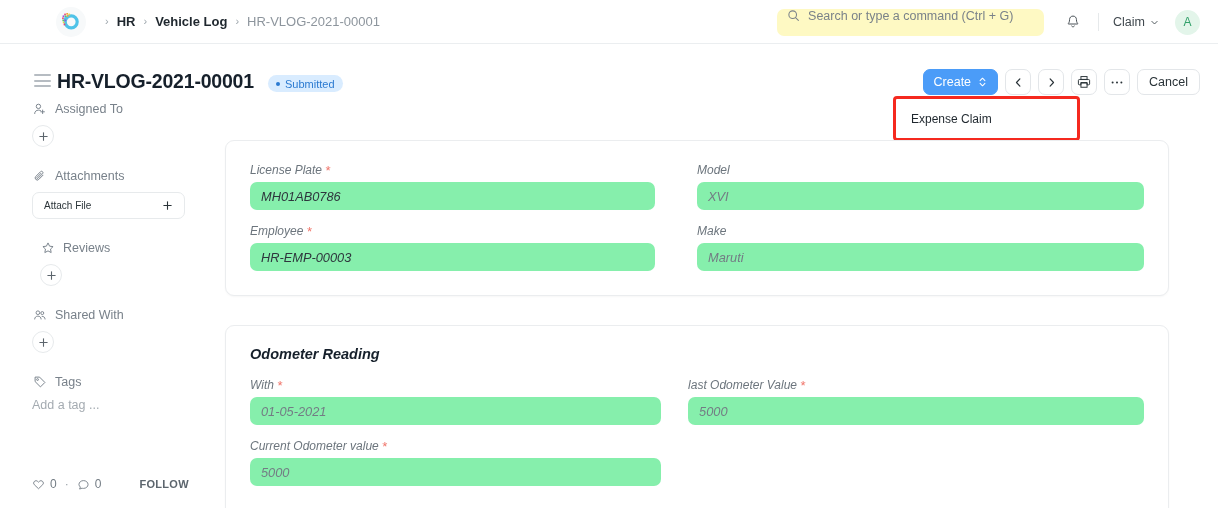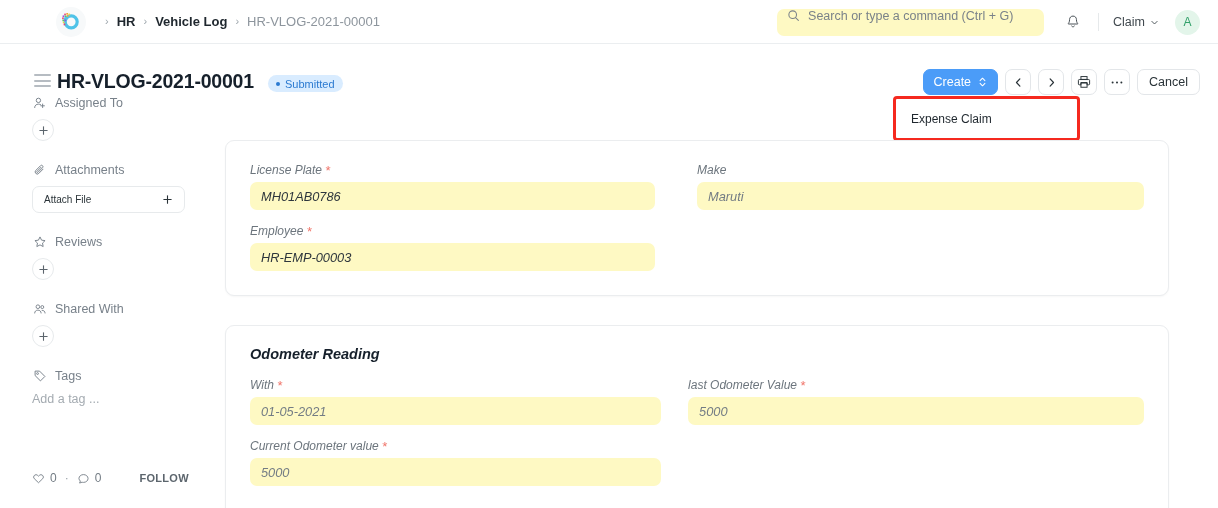--- a/index.html
+++ b/index.html
@@ -86,21 +86,21 @@
   .dropdown-wrap {
     position:absolute; left:893px; top:96px; width:187px; height:45px;
     border:3px solid #f5291f; border-radius:4px; background:#fff;
     display:flex; align-items:center;
   }
   .dropdown-item {
     font-size:12px; color:#1f272e; padding-left:15px; white-space:nowrap;
   }
 
   
-  .sidebar { position:absolute; left:0; top:95px; width:212px; }
+  .sidebar { position:absolute; left:0; top:101px; width:212px; }
   .side-sec { padding:0 0 0 32px; }
   .side-head {
     display:flex; align-items:center; gap:8px;
     font-size:12.5px; color:#78818a; margin-bottom:9px;
   }
   .side-head .sh-ico { display:flex; flex:none; width:15px; height:15px; align-items:center; justify-content:center;}
   .plus-circle {
     width:22px; height:22px; border-radius:50%; background:#fff;
     border:1px solid #e7eaec; display:flex; align-items:center; justify-content:center;
     cursor:pointer;
@@ -136,21 +136,21 @@
   .col.left2 { width:49%; padding-right:27px; }
   .col.right2 { width:51%; }
 
   .field { margin-bottom:14px; }
   .field-label {
     font-size:12px; color:#6c757d; margin-bottom:5px; display:flex; align-items:center;
     white-space:nowrap;
   }
   .req { color:#f0756a; margin-left:3px; font-size:13px; line-height:1; }
   .field-input {
-    height:28px; background:#fef9c3; border-radius:7px;
+    height:28px; background:#86efac; border-radius:7px;
     display:flex; align-items:center; padding:0 11px;
     font-size:12.8px; color:#2e363d;
   }
   .field-input.muted { color:#737c84; }
 
   svg { display:block; }
 </style>
 </head>
 <body>
 
@@ -322,21 +322,21 @@
         <span>Attach File</span>
         <span>
           <svg width="11" height="11" viewBox="0 0 12 12">
             <line x1="6" y1="2" x2="6" y2="10" stroke="#2a3338" stroke-width="1.2" stroke-linecap="round"></line>
             <line x1="2" y1="6" x2="10" y2="6" stroke="#2a3338" stroke-width="1.2" stroke-linecap="round"></line>
           </svg>
         </span>
       </div>
     </div>
 
-    <div class="side-sec" style="margin-top:21px;">
+    <div class="side-sec" style="margin-top:21px;margin-left:8px;">
       <div class="side-head">
         <span class="sh-ico">
           <svg width="14" height="14" viewBox="0 0 16 16">
             <path d="M8 2.2 9.8 5.9 13.8 6.4 10.9 9.2 11.6 13.2 8 11.3 4.4 13.2 5.1 9.2 2.2 6.4 6.2 5.9 Z" fill="none" stroke="#78818a" stroke-width="1.1" stroke-linejoin="round"></path>
           </svg>
         </span>
         <span>Reviews</span>
       </div>
       <div class="plus-circle">
         <svg width="11" height="11" viewBox="0 0 12 12">
@@ -413,20 +413,26 @@
             <div class="field-label">
               <span>Employee</span>
               <span class="req">*</span>
             </div>
             <div class="field-input">HR-EMP-00003</div>
           </div>
         </div>
         <div class="col">
           <div class="field">
             <div class="field-label">
+              <span>Model</span>
+            </div>
+            <div class="field-input muted">XVI</div>
+          </div>
+          <div class="field">
+            <div class="field-label">
               <span>Make</span>
             </div>
             <div class="field-input muted">Maruti</div>
           </div>
         </div>
       </div>
     </div>
 
     <div class="card c2">
       <div class="section-title">Odometer Reading</div>

